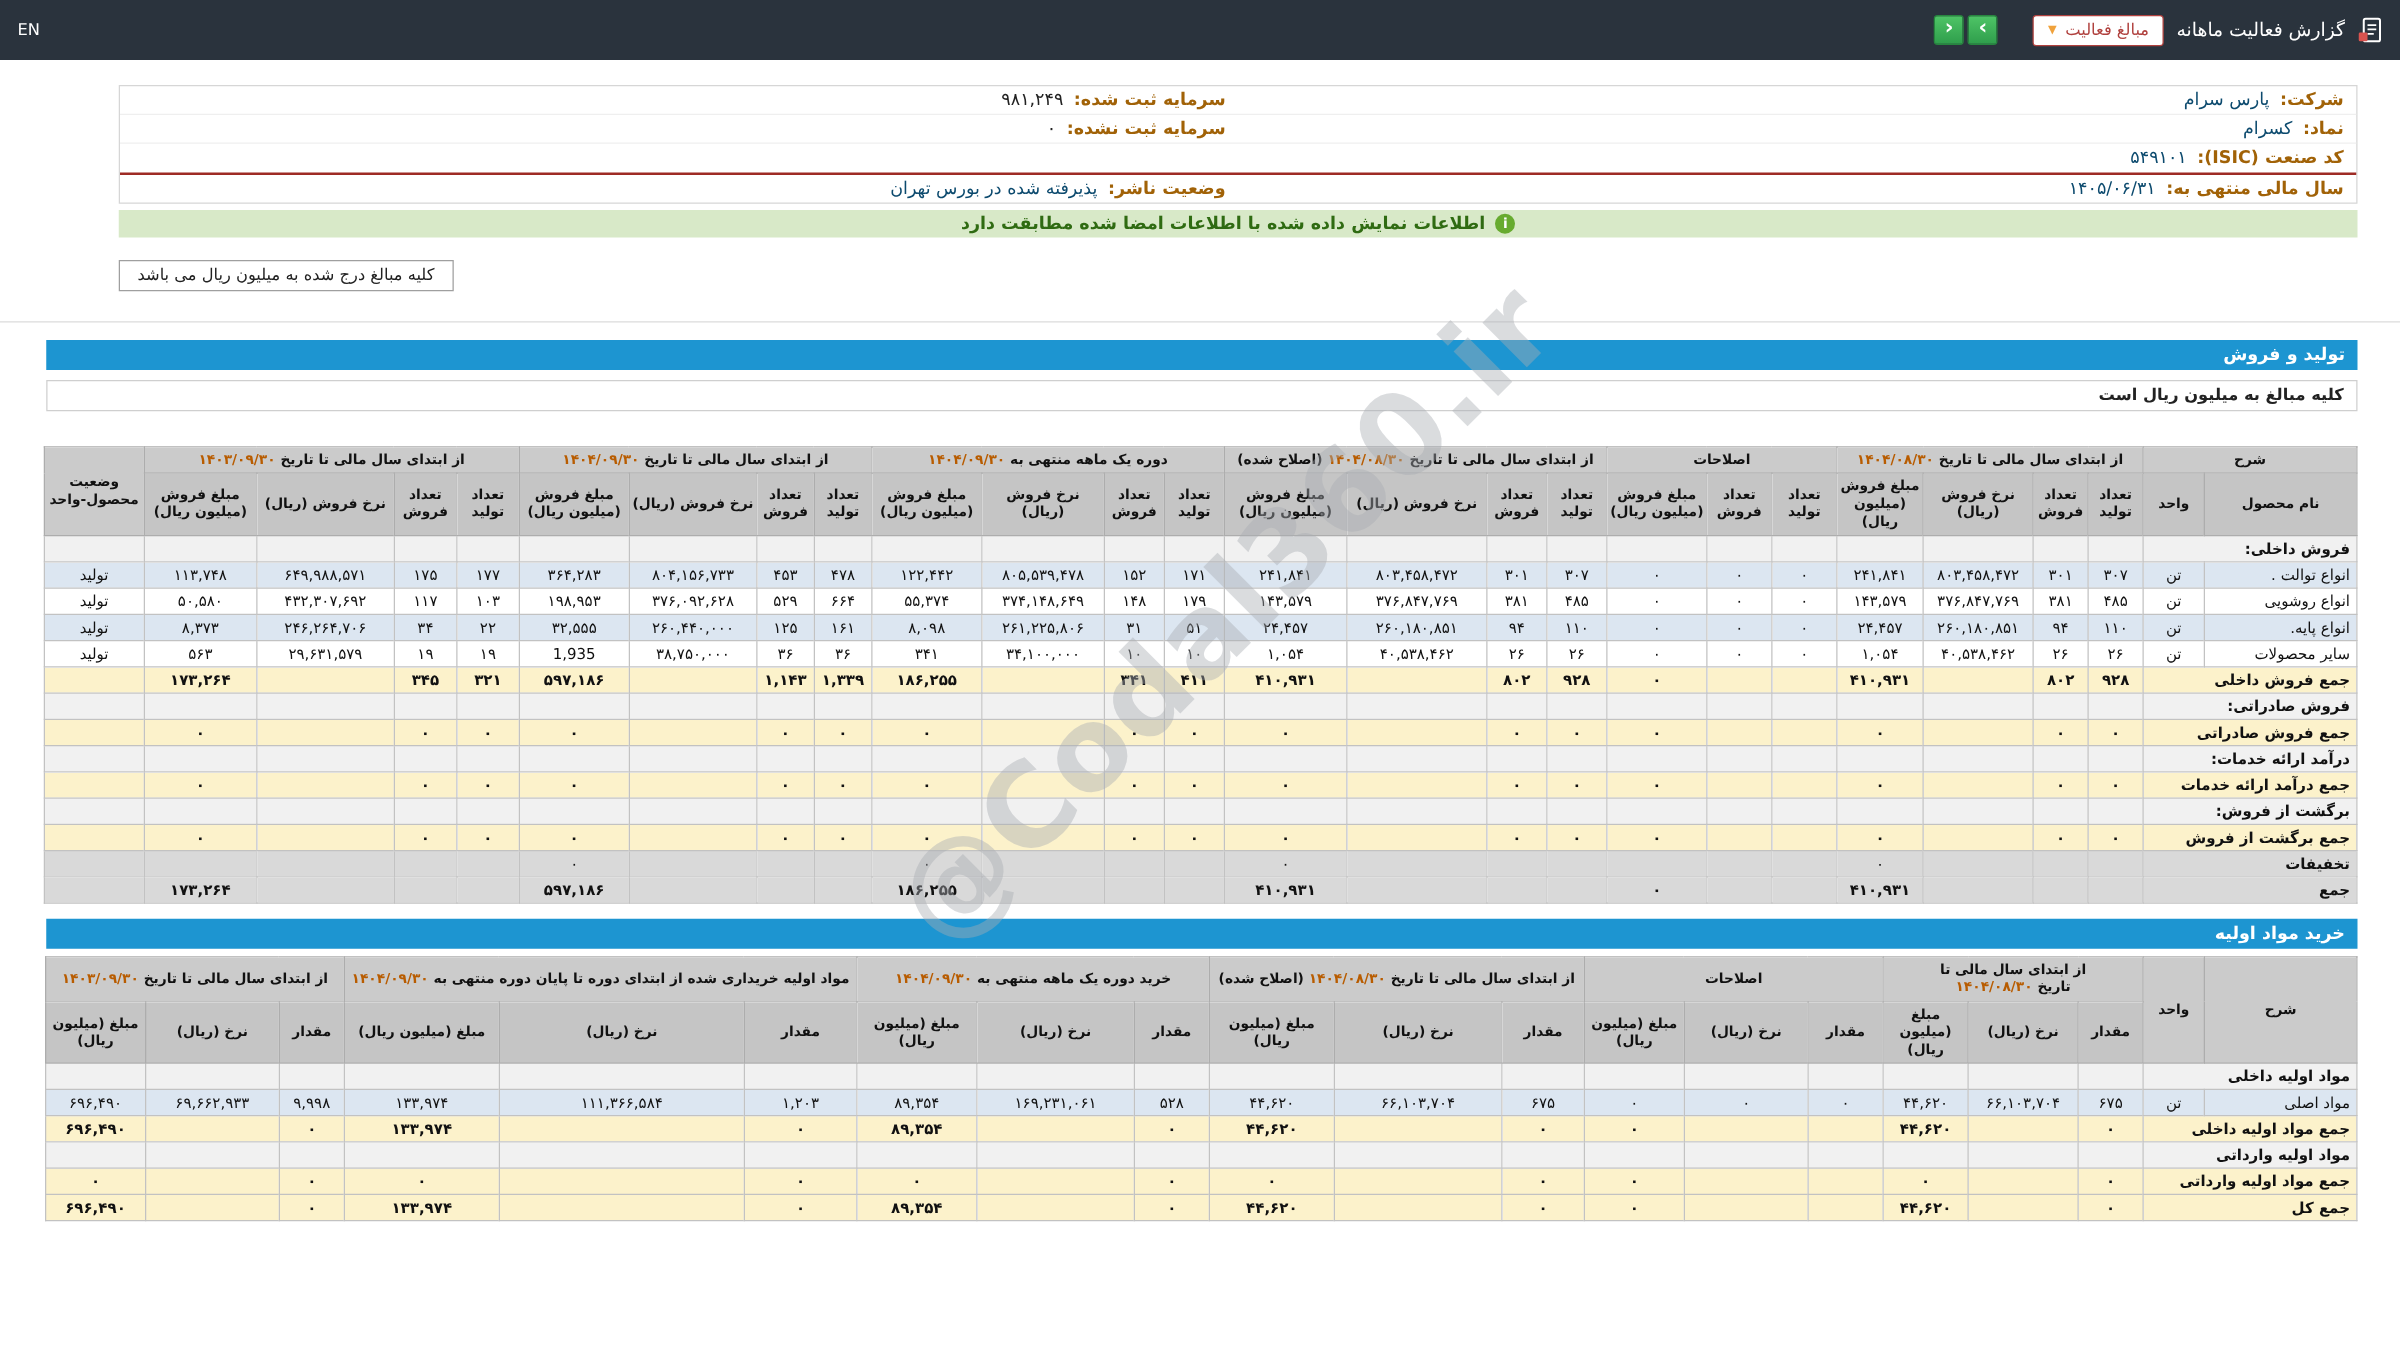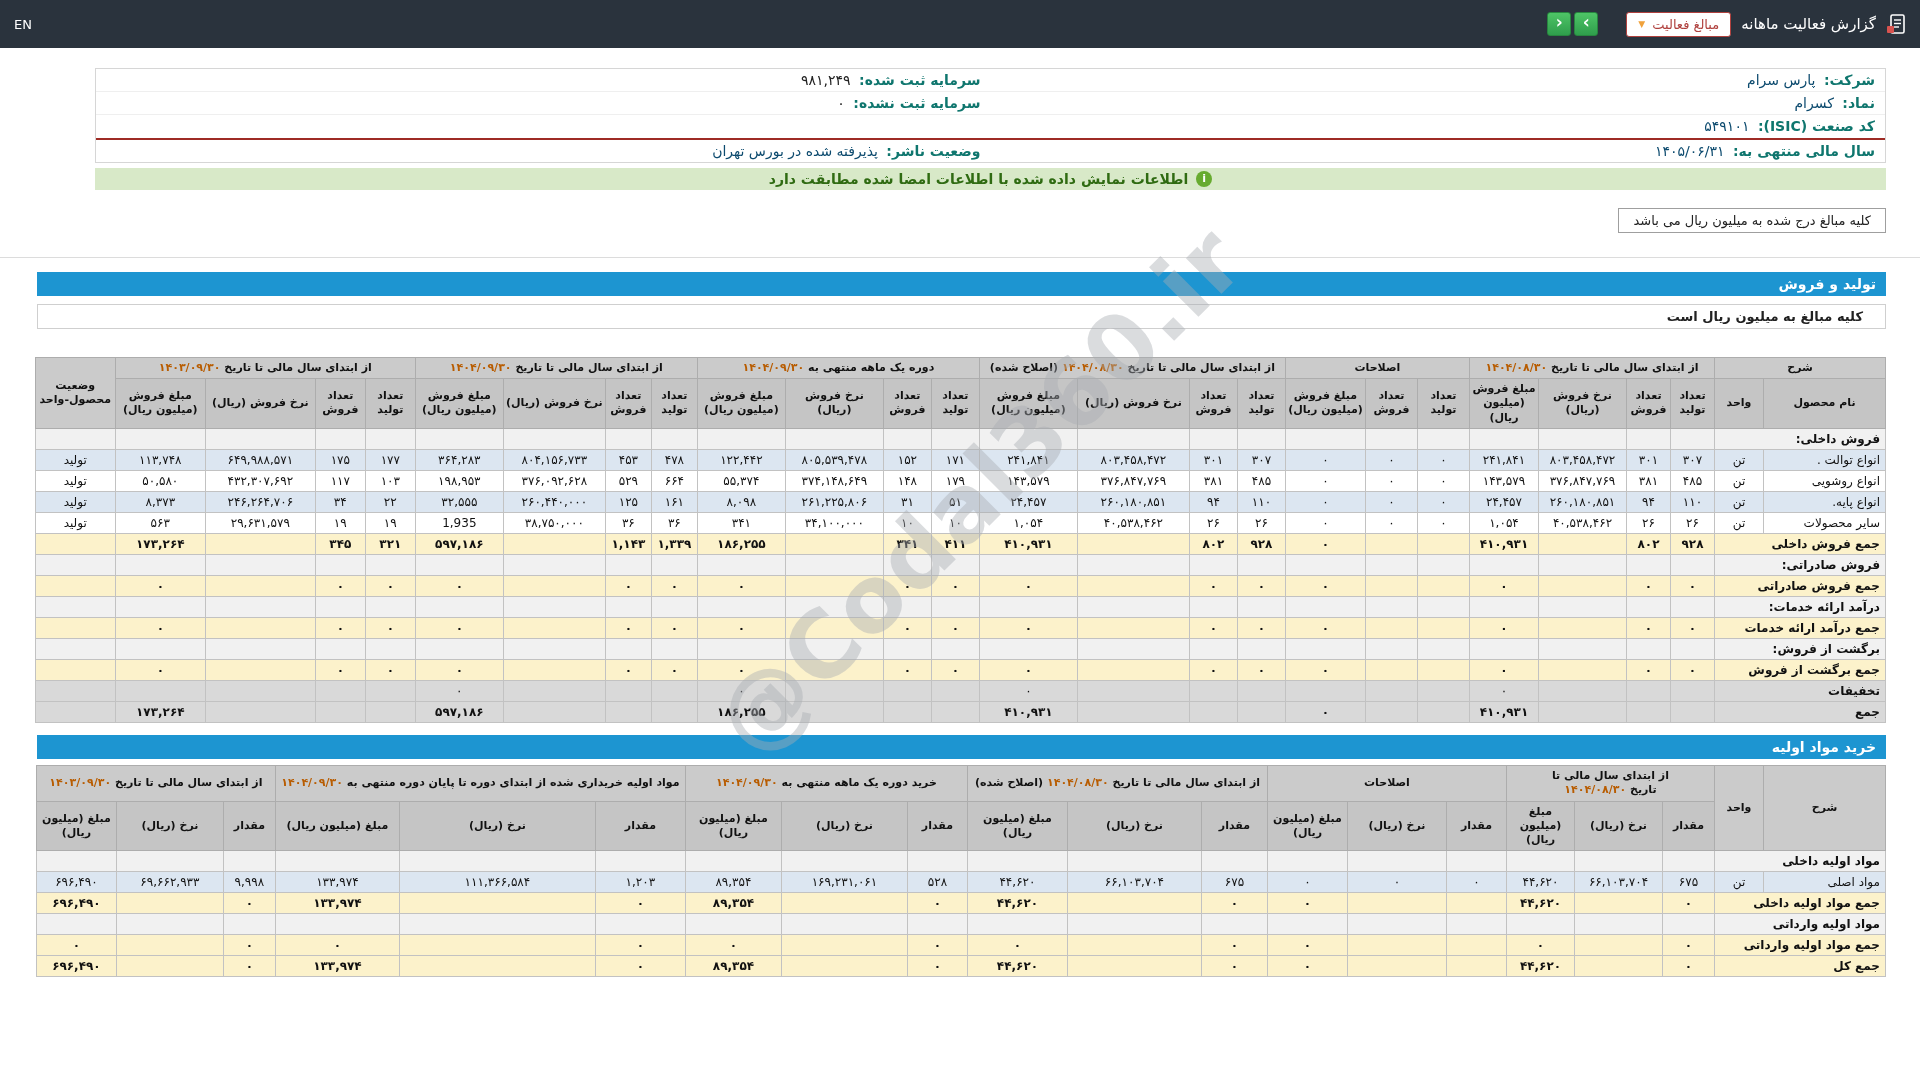--- a/index.html
+++ b/index.html
@@ -20,37 +20,37 @@
     border-radius:3px;color:#fff;font-weight:bold;font-size:17px;line-height:1;cursor:pointer;
     display:flex;align-items:center;justify-content:center;padding:0 0 3px 0;font-family:inherit}
   .spacer{flex:1}
   .lang{color:#fff;font-size:13px;text-decoration:none;cursor:pointer}
   
   .info-box{margin:20px 34px 0 95px;border:1px solid #d6d6d6;background:#fff}
   .info-row{display:flex;font-size:14px;line-height:1.3}
   .info-row + .info-row{border-top:1px solid #efefef}
   .info-row.alert{border-top:2px solid #9e2b25}
   .info-cell{flex:1;padding:2px 10px;white-space:nowrap}
-  .lab{font-weight:bold;color:#0f766e}
+  .lab{font-weight:bold;color:#a16207}
   .val{color:#0c4a6e;margin-right:4px}
   .val.dark{color:#222}
   
   .green-bar{margin:5px 34px 0 95px;background:#d8e9c8;color:#2f6b12;font-size:14px;padding:3px 0;
     display:flex;align-items:center;justify-content:center;gap:8px;font-weight:bold}
   .info-icon{width:16px;height:16px;border-radius:50%;background:#67ab2f;color:#fff;font-size:11px;
     font-weight:bold;display:inline-flex;align-items:center;justify-content:center;flex:0 0 16px}
   
-  .note-row{margin:18px 34px 12px 95px;display:flex;justify-content:flex-start}
+  .note-row{margin:18px 34px 12px 95px;display:flex;justify-content:flex-end}
   .amounts-note{border:1px solid #9f9f9f;padding:4px 14px;font-size:13px;color:#222;background:#fff}
   .divider{margin-top:24px;border-top:1px solid #dcdcdc}
   
   .main{margin:14px 34px 0 37px}
   .band{background:#1d95d1;color:#fff;font-size:14px;font-weight:bold;padding:4px 10px}
   .band.second{margin-top:12px}
-  .units-note{border:1px solid #cfcfcf;margin-top:8px;padding:4px 22px;font-size:13px;font-weight:bold;background:#fff}
+  .units-note{border:1px solid #cfcfcf;margin-top:8px;padding:4px 10px;font-size:13px;font-weight:bold;background:#fff}
   table.rpt{border-collapse:collapse;table-layout:fixed;width:100%;margin-top:28px}
   #t2{margin-top:6px}
   th{background:#cbcbcb;border:1px solid #adadad;font-size:11px;font-weight:bold;padding:3px 2px;
     line-height:1.3;color:#111;text-align:center;overflow:hidden}
   th.sub{background:#c5c5c5}
   .hdate{color:#b85c00}
   td{border:1px solid #c2c2c2;font-size:12px;padding:2px 3px;text-align:center;height:21px;
     line-height:1.2;color:#111;overflow:hidden}
   tr.r-w  td{background:#fff}
   tr.r-alt td{background:#dce6f1}

